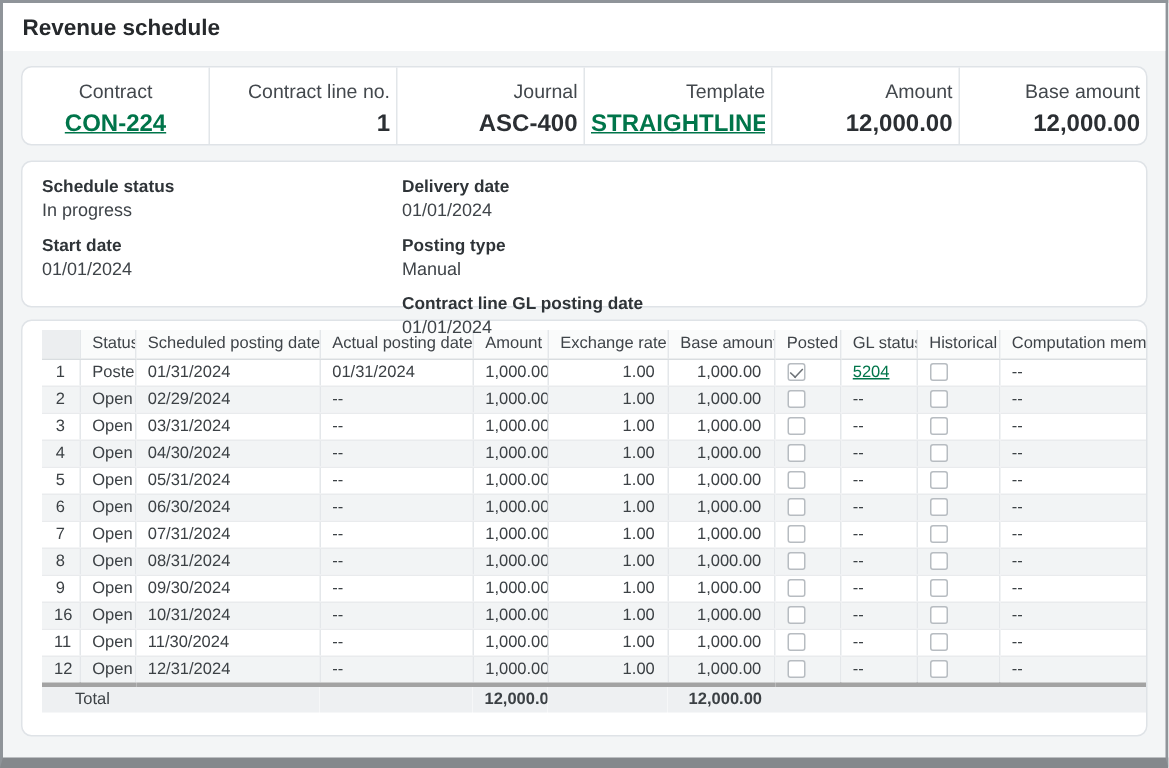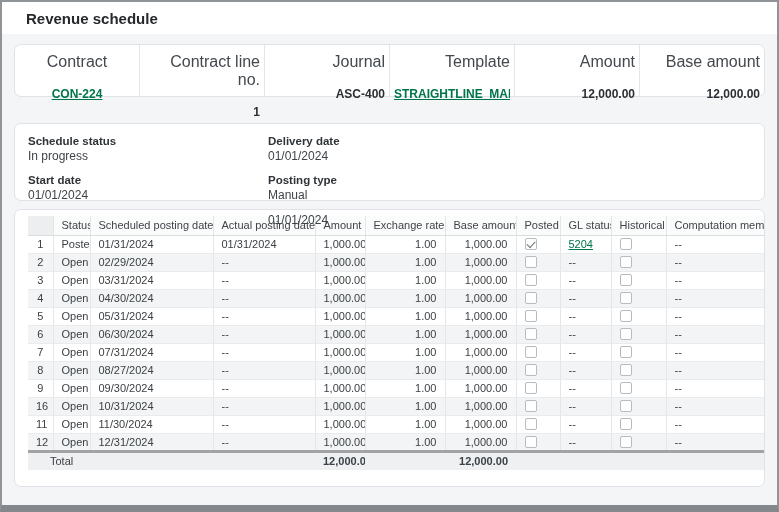--- a/index.html
+++ b/index.html
@@ -7,43 +7,43 @@
   body { font-family:"Liberation Sans", sans-serif; background:#fff; }
 
   .window {
     width:779px; height:512px;
     border:2px solid #8f9499;
     border-bottom:7px solid #84888c;
     background:#f3f5f6;
     overflow:hidden;
   }
 
-  .titlebar { background:#ffffff; padding:8px 24px 7px; }
+  .titlebar { background:#ffffff; padding:8px 13px 7px; }
   .titlebar h1 { font-size:15px; font-weight:700; color:#26292c; }
 
   .content { padding:10px 12px 0; }
 
   .card {
     background:#ffffff;
     border:1px solid #dfe3e7;
     border-radius:7px;
   }
 
   
   .summary { display:flex; align-items:stretch; height:53px; }
   .sum-cell { flex:1; text-align:center; padding:8px 4px 8px; min-width:0; }
   .sum-cell + .sum-cell { border-left:1px solid #e2e6e9;text-align:right; }
-  .sum-label { font-size:16px; color:#43484d; }
-  .sum-value { font-size:12px; font-weight:700; color:#2b2f33; margin-top:16px;
+  .sum-label { font-size:13px; color:#43484d; }
+  .sum-value { font-size:16px; font-weight:700; color:#2b2f33; margin-top:6px;
                white-space:nowrap; overflow:hidden; }
   .green-link { color:#00754a; text-decoration:underline; cursor:pointer; }
 
   
   .details {
-    margin-top:26px; height:78px;
+    margin-top:10px; height:98px;
     display:grid; grid-template-columns:240px 1fr;
     padding:11px 13px 0;
   }
   .det-group { margin-bottom:11px; }
   .det-label { font-size:11.5px; font-weight:700; color:#2f3438; }
   .det-value { font-size:12px; color:#3f4449; margin-top:2px; }
 
   
   .tablecard { margin-top:8px; height:278px; padding:6px 0 0 13px; overflow:hidden; }
   table { border-collapse:collapse; table-layout:fixed; width:740px; font-size:11px; color:#3c4145; }
@@ -125,20 +125,21 @@
       <div class="det-col" id="det-right">
           <div class="det-group">
             <div class="det-label">Delivery date</div>
             <div class="det-value">01/01/2024</div>
           </div>
           <div class="det-group">
             <div class="det-label">Posting type</div>
             <div class="det-value">Manual</div>
           </div>
           <div class="det-group">
+            <div class="det-label">Contract line GL posting date</div>
             <div class="det-value">01/01/2024</div>
           </div>
         </div>
     </div>
 
     <div class="card tablecard">
       <table>
         <colgroup>
           <col style="width:25px">
             <col style="width:37px">
@@ -255,21 +256,21 @@
               <td class="al-r">1.00</td>
               <td class="al-r">1,000.00</td>
               <td><span class="cb"></span></td>
               <td>--</td>
               <td><span class="cb"></span></td>
               <td>--</td>
             </tr>
             <tr class="even">
               <td class="al-c">8</td>
               <td>Open</td>
-              <td>08/27/2024</td>
+              <td>08/31/2024</td>
               <td>--</td>
               <td class="al-r">1,000.00</td>
               <td class="al-r">1.00</td>
               <td class="al-r">1,000.00</td>
               <td><span class="cb"></span></td>
               <td>--</td>
               <td><span class="cb"></span></td>
               <td>--</td>
             </tr>
             <tr class="odd">

